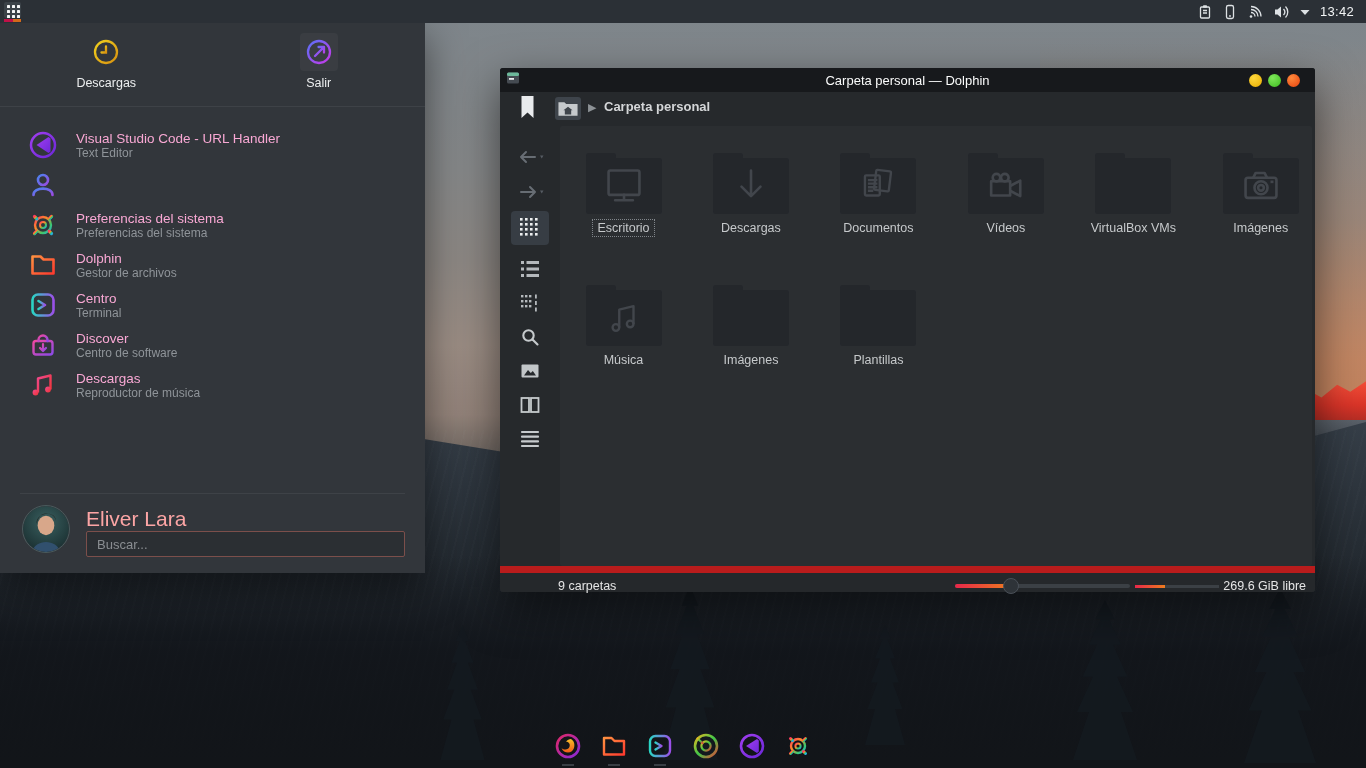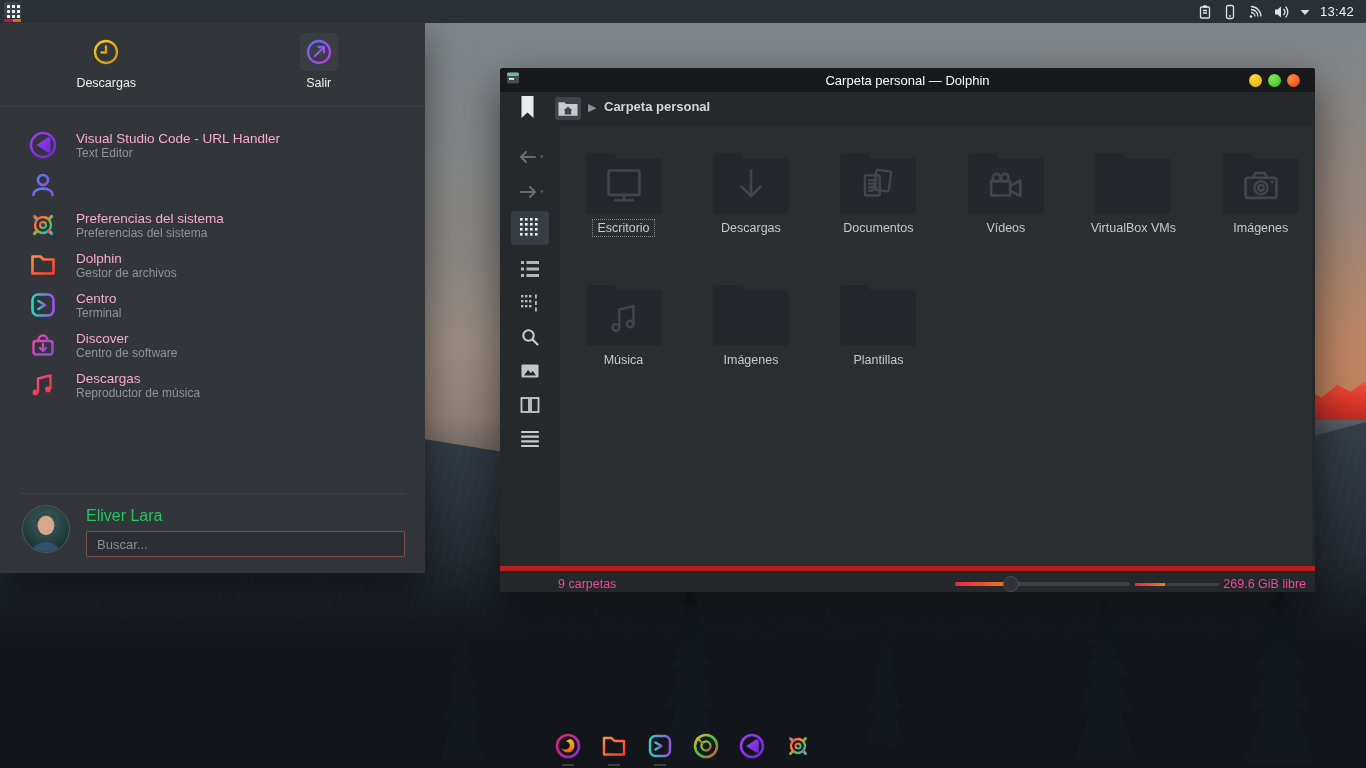--- a/index.html
+++ b/index.html
@@ -55,21 +55,21 @@
   .favs { position:absolute; left:0; top:102px; width:100%; }
   .fav { height:40px; display:flex; align-items:center; padding-left:26px; cursor:pointer; }
   .fav .ficon { width:34px; height:34px; flex:0 0 34px; display:flex; align-items:center; justify-content:center; }
   .fav .ftext { margin-left:16px; }
   .fav .ftitle { font-size:13.5px; color:#f9a8d4; line-height:15px; }
   .fav .fsub { font-size:12px; color:#8f9499; line-height:14px; }
   .menu .divider { position:absolute; left:20px; right:20px; top:470px; height:1px; background:#3e4247; }
   .userrow { position:absolute; left:0; top:478px; width:100%; }
   .avatar { position:absolute; left:22px; top:4px; width:48px; height:48px; border-radius:50%; overflow:hidden;
     border:1px solid #4a5a5c; }
-  .uname { position:absolute; left:86px; top:6px; font-size:16px; color:#22c55e; }
+  .uname { position:absolute; left:86px; top:6px; font-size:21px; color:#fca5a5; }
   .usearch { position:absolute; left:86px; top:30px; width:319px; height:26px; background:#2b2f33;
     border:1px solid #7c4f4b; border-radius:2px; color:#dfe2e4; font-size:13px; padding:0 10px; outline:none;
     font-family:"Liberation Sans","DejaVu Sans",sans-serif; }
   .usearch::placeholder { color:#8a8e92; }
 
   
   .win { position:absolute; left:500px; top:68px; width:815px; height:524px; background:#26292c;
     border-radius:3px; box-shadow:0 16px 44px rgba(0,0,0,0.55); z-index:20; }
   .titlebar { position:absolute; left:0; top:0; width:100%; height:24px; background:#17191c;
     border-radius:3px 3px 0 0; display:flex; align-items:center; }
@@ -94,21 +94,21 @@
   .frow1 { padding-top:26px; }
   .frow2 { padding-top:48px; }
   .fcell { display:inline-block; width:123px; text-align:center; vertical-align:top; cursor:pointer; }
   .folder { position:relative; width:76px; height:56px; margin:6px auto 0; background:#24272b; border-radius:3px;
     display:flex; align-items:center; justify-content:center; }
   .folder::before { content:''; position:absolute; left:0; top:-5px; width:30px; height:7px; background:#24272b;
     border-radius:3px 3px 0 0; }
   .flabel { display:inline-block; margin-top:6px; font-size:12.5px; color:#c6c9cb; padding:1px 4px; }
   .flabel.sel { outline:1px dotted #80858a; }
   .statusbar { position:absolute; left:0; bottom:0; width:100%; height:26px; background:#25282b;
-    border-top:5px solid #b91c1c; border-radius:0 0 3px 3px; font-size:12.5px; color:#ec4899; }
+    border-top:7px solid #b91c1c; border-radius:0 0 3px 3px; font-size:12.5px; color:#e5e5e5; }
   .st-left { position:absolute; left:58px; top:6px; }
   .st-right { position:absolute; right:9px; top:6px; }
   .zoomslider { position:absolute; left:455px; top:0; width:175px; height:26px; cursor:pointer; }
   .zoomslider .track { position:absolute; left:0; top:11px; width:175px; height:4px; background:#3b4045; border-radius:2px; }
   .zoomslider .fill { position:absolute; left:0; top:11px; width:56px; height:4px;
     background:linear-gradient(90deg,#e8274a,#ee7c1e); border-radius:2px; }
   .zoomslider .handle { position:absolute; left:48px; top:5px; width:16px; height:16px; border-radius:50%;
     background:#2e3338; border:1px solid #4a5058; }
   .diskbar { position:absolute; left:635px; top:12px; width:84px; height:3px; background:#3b4045; }
   .diskbar .dfill { position:absolute; left:0; top:0; width:30px; height:3px;

